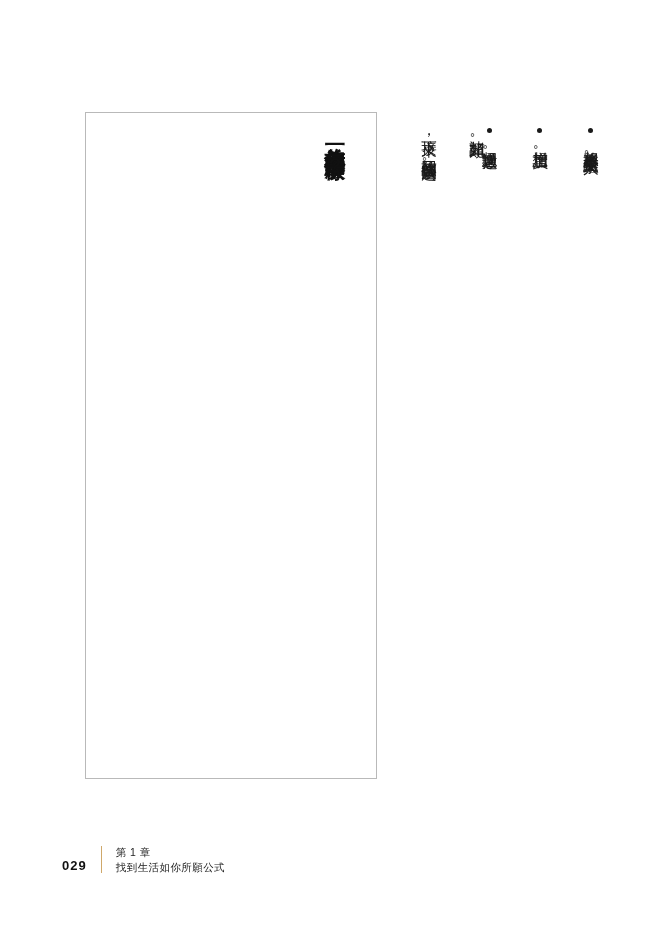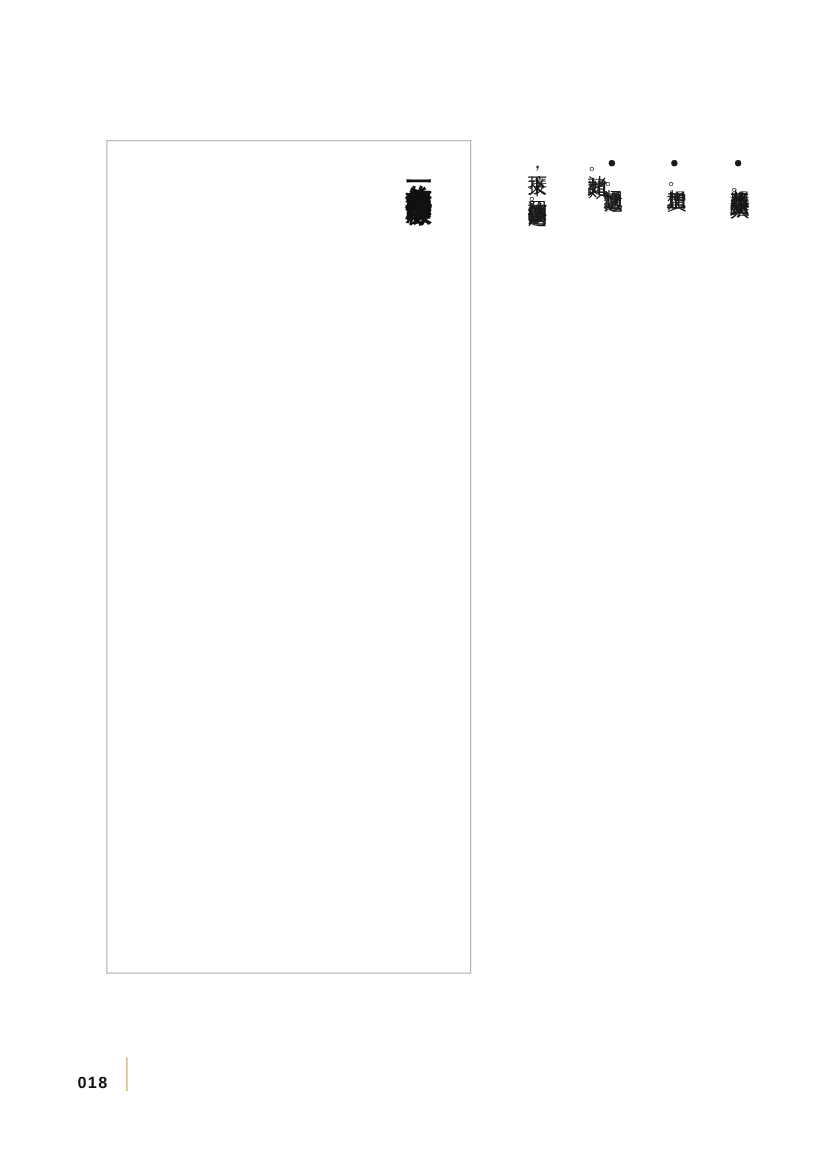--- a/index.html
+++ b/index.html
@@ -150,17 +150,21 @@
   </div>
 
   <div class="para para-1 vtext">諸如此類。</div>
   <div class="para para-2 vtext">接下來，該你回答這個問題了。</div>
 
   <div class="frame">
     <div class="frame-title vtext">你希望一年後的自己是什麼樣子？</div>
   </div>
 
   <div class="footer">
-    <div class="folio">018</div>
+    <div class="folio">029</div>
     <div class="footer-rule"></div>
+    <div class="footer-text">
+      <div class="chapter-label">第 1 章</div>
+      <div class="chapter-title">找到生活如你所願公式</div>
+    </div>
   </div>
 
 </div>
 
 </body></html>

